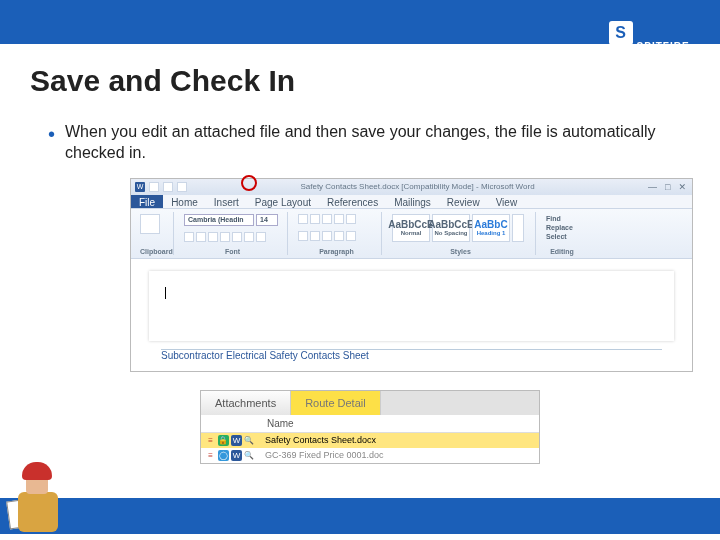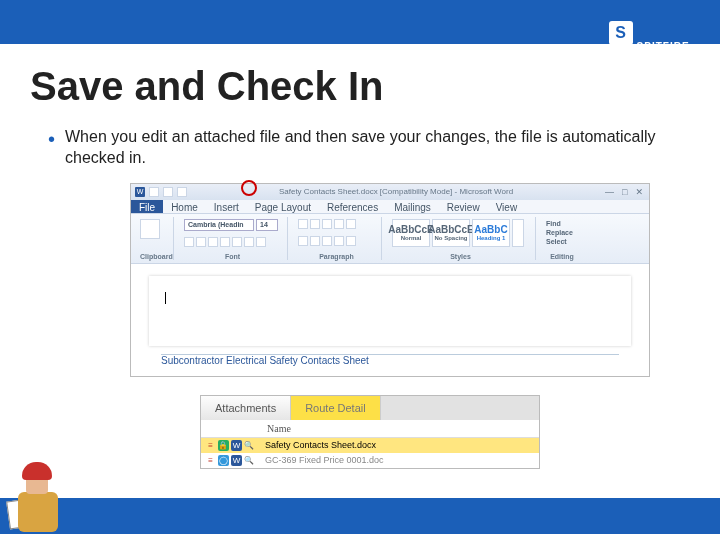--- a/index.html
+++ b/index.html
@@ -5,28 +5,28 @@
   * { box-sizing: border-box; margin: 0; padding: 0; }
   body { width: 720px; height: 540px; background: #fff; font-family: Arial, sans-serif; position: relative; overflow: hidden; }
 
   .header-bar { background: #1b5fb8; height: 44px; width: 100%; position: relative; }
   .logo-box { position: absolute; right: 20px; top: 6px; display: flex; align-items: center; gap: 4px; }
   .logo-mark { width: 24px; height: 24px; background: #fff; border-radius: 3px; display: flex; align-items: center; justify-content: center; color: #1b5fb8; font-weight: bold; font-size: 16px; }
   .logo-text { color: #fff; font-size: 10px; line-height: 1.1; font-weight: bold; letter-spacing: 1px; margin-top: 35px; }
   .logo-sub { color: #fff; font-size: 7px; letter-spacing: 3px; }
 
   .content { padding: 20px 30px 0 30px; }
-  .title { font-size: 40px; font-weight: bold; color: #222; font-family: Arial, sans-serif; margin-bottom: 18px; }
+  .title { font-size: 30px; font-weight: bold; color: #222; font-family: Arial, sans-serif; margin-bottom: 24px; }
 
   .bullet-row { display: flex; gap: 10px; padding-left: 18px; margin-bottom: 14px; }
   .bullet-dot { color: #1b5fb8; font-size: 20px; line-height: 1.2; }
   .bullet-text { font-size: 16px; color: #222; line-height: 1.3; }
 
   
-  .word-shot { width: 520px; margin-left: 100px; border: 1px solid #bbb; background: #fff; }
+  .word-shot { width: 563px; margin-left: 100px; border: 1px solid #bbb; background: #fff; }
   .word-titlebar { height: 16px; background: linear-gradient(#e9eef7,#d8e2f0); display: flex; align-items: center; font-size: 8px; color: #567; }
   .word-title-left { display:flex; align-items:center; gap:4px; padding-left:4px;}
   .w-icon { width:10px;height:10px;background:#2b579a;color:#fff;font-size:7px;display:flex;align-items:center;justify-content:center;border-radius:1px;}
   .red-circle { position:absolute; width:16px;height:16px;border:2px solid #c00;border-radius:50%; left:110px; }
   .word-title-center{ flex:1; text-align:center; color:#678; font-size:8px;}
   .win-btns{ display:flex; gap:8px; padding-right:6px; color:#678; font-size:9px;}
   .word-tabs { height:14px; display:flex; font-size:10px; background:#f3f6fb; border-bottom:1px solid #cbd6e6;}
   .w-tab{ padding:2px 8px; color:#456;}
   .w-tab.file{ background:#2b579a; color:#fff;}
   .word-ribbon{ height:50px; background:linear-gradient(#f6f9fd,#e6edf7); display:flex; gap:4px; padding:3px; border-bottom:1px solid #cbd6e6;}
@@ -183,21 +183,21 @@
     </div>
     <div class="word-doc-title">Subcontractor Electrical Safety Contacts Sheet</div>
   </div>
 
   <div class="attach-shot">
     <div class="attach-tabs">
       <div class="a-tab">Attachments</div>
       <div class="a-tab inactive">Route Detail</div>
     </div>
     <div class="attach-body">
-      <div class="attach-header" style="padding-left:66px;font-family:Liberation Serif, serif;">Name</div>
+      <div class="attach-header" style="padding-left:66px;">Name</div>
       <div class="attach-row hl">
         <div class="cell-icons">
           <span class="mini-ico ico-eq">≡</span>
           <span class="mini-ico ico-lock">🔒</span>
           <span class="mini-ico ico-doc">W</span>
           <span class="mini-ico ico-mag">🔍</span>
         </div>
         <span>Safety Contacts Sheet.docx</span>
       </div>
       <div class="attach-row">

